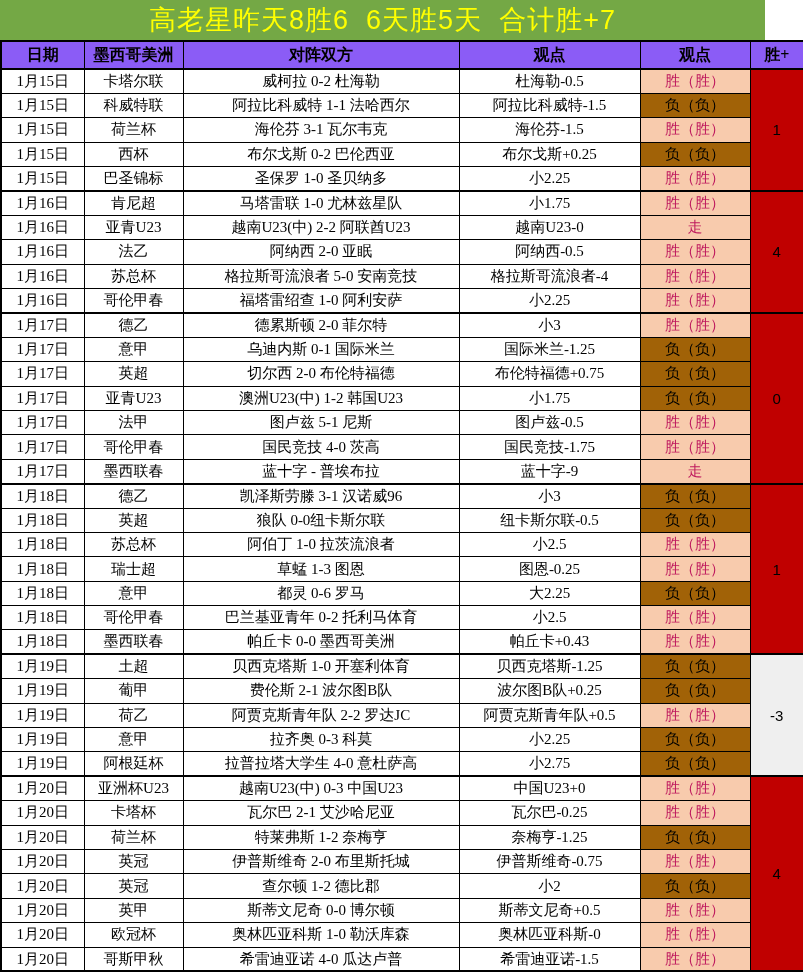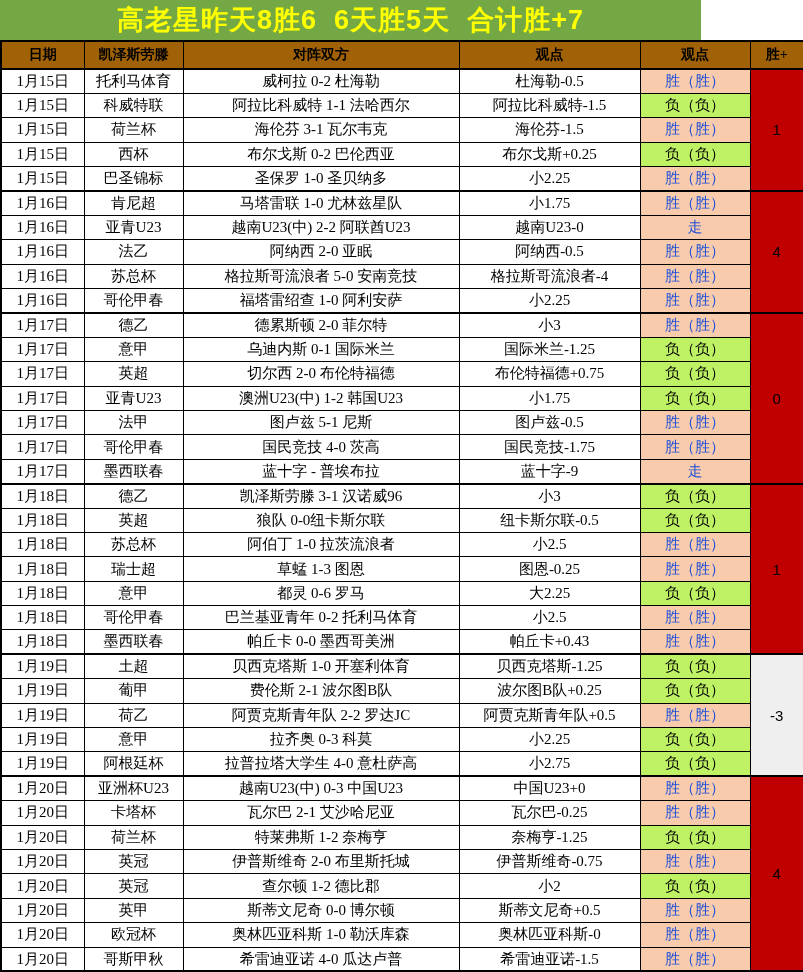--- a/index.html
+++ b/index.html
@@ -8,26 +8,26 @@
     background: #ffffff;
     font-family: "Liberation Serif", "DejaVu Serif", serif;
   }
   .sheet {
     width: 803px;
     height: 972px;
     overflow: hidden;
     background: #fff;
   }
   .title-bar {
-    width: 701px;
+    width: 765px;
     height: 40px;
     background: #74A845;
     color: #FFFF00;
     font-family: "Liberation Sans", "DejaVu Sans", sans-serif;
-    font-weight: bold;
+    font-weight: normal;
     font-size: 27px;
     line-height: 40px;
     text-align: center;
     letter-spacing: 1px;
     white-space: pre;
   }
   table.results {
     width: 803px;
     border-collapse: collapse;
     table-layout: fixed;
@@ -36,37 +36,37 @@
   table.results th, table.results td {
     border: 1px solid #000;
     text-align: center;
     vertical-align: middle;
     overflow: hidden;
     white-space: nowrap;
     padding: 0 1px;
   }
   table.results th {
     height: 28px;
-    background: #a16207;
-    font-size: 14px;
+    background: #8b5cf6;
+    font-size: 16px;
     font-weight: bold;
     color: #000;
   }
   table.results td {
     height: 24.4px;
     font-size: 15px;
     color: #000;
   }
   td.date-cell { font-size: 14.5px; margin-left: 19px; }
   td.result-cell.win, td.result-cell.push {
     background: #F8CBAD;
-    color: #1d4ed8;
+    color: #be185d;
   }
   td.result-cell.loss {
-    background: #bef264;
+    background: #a16207;
     color: #000000;
   }
   tr.group-start td { border-top: 2px solid #000; }
   td.score {
     font-family: "Liberation Sans", "DejaVu Sans", sans-serif;
     font-size: 30px;
     color: #111111;
     border-left: 2px solid #000;
   }
   td.score.score-red { background: #C00000; }
@@ -82,31 +82,31 @@
       <col style="width:83px">
       <col style="width:99px">
       <col style="width:276px">
       <col style="width:181px">
       <col style="width:110px">
       <col style="width:54px">
     </colgroup>
     <thead>
       <tr>
         <th>日期</th>
-        <th>凯泽斯劳滕</th>
+        <th>墨西哥美洲</th>
         <th>对阵双方</th>
         <th>观点</th>
         <th>观点</th>
         <th>胜+</th>
       </tr>
     </thead>
     <tbody>
         <tr class="group-start">
           <td class="date-cell">1月15日</td>
-          <td>托利马体育</td>
+          <td>卡塔尔联</td>
           <td>威柯拉 0-2 杜海勒</td>
           <td>杜海勒-0.5</td>
           <td class="result-cell win">胜（胜）</td>
           <td rowspan="5" class="score score-red">1</td>
         </tr>
         <tr>
           <td class="date-cell">1月15日</td>
           <td>科威特联</td>
           <td>阿拉比科威特 1-1 法哈西尔</td>
           <td>阿拉比科威特-1.5</td>

